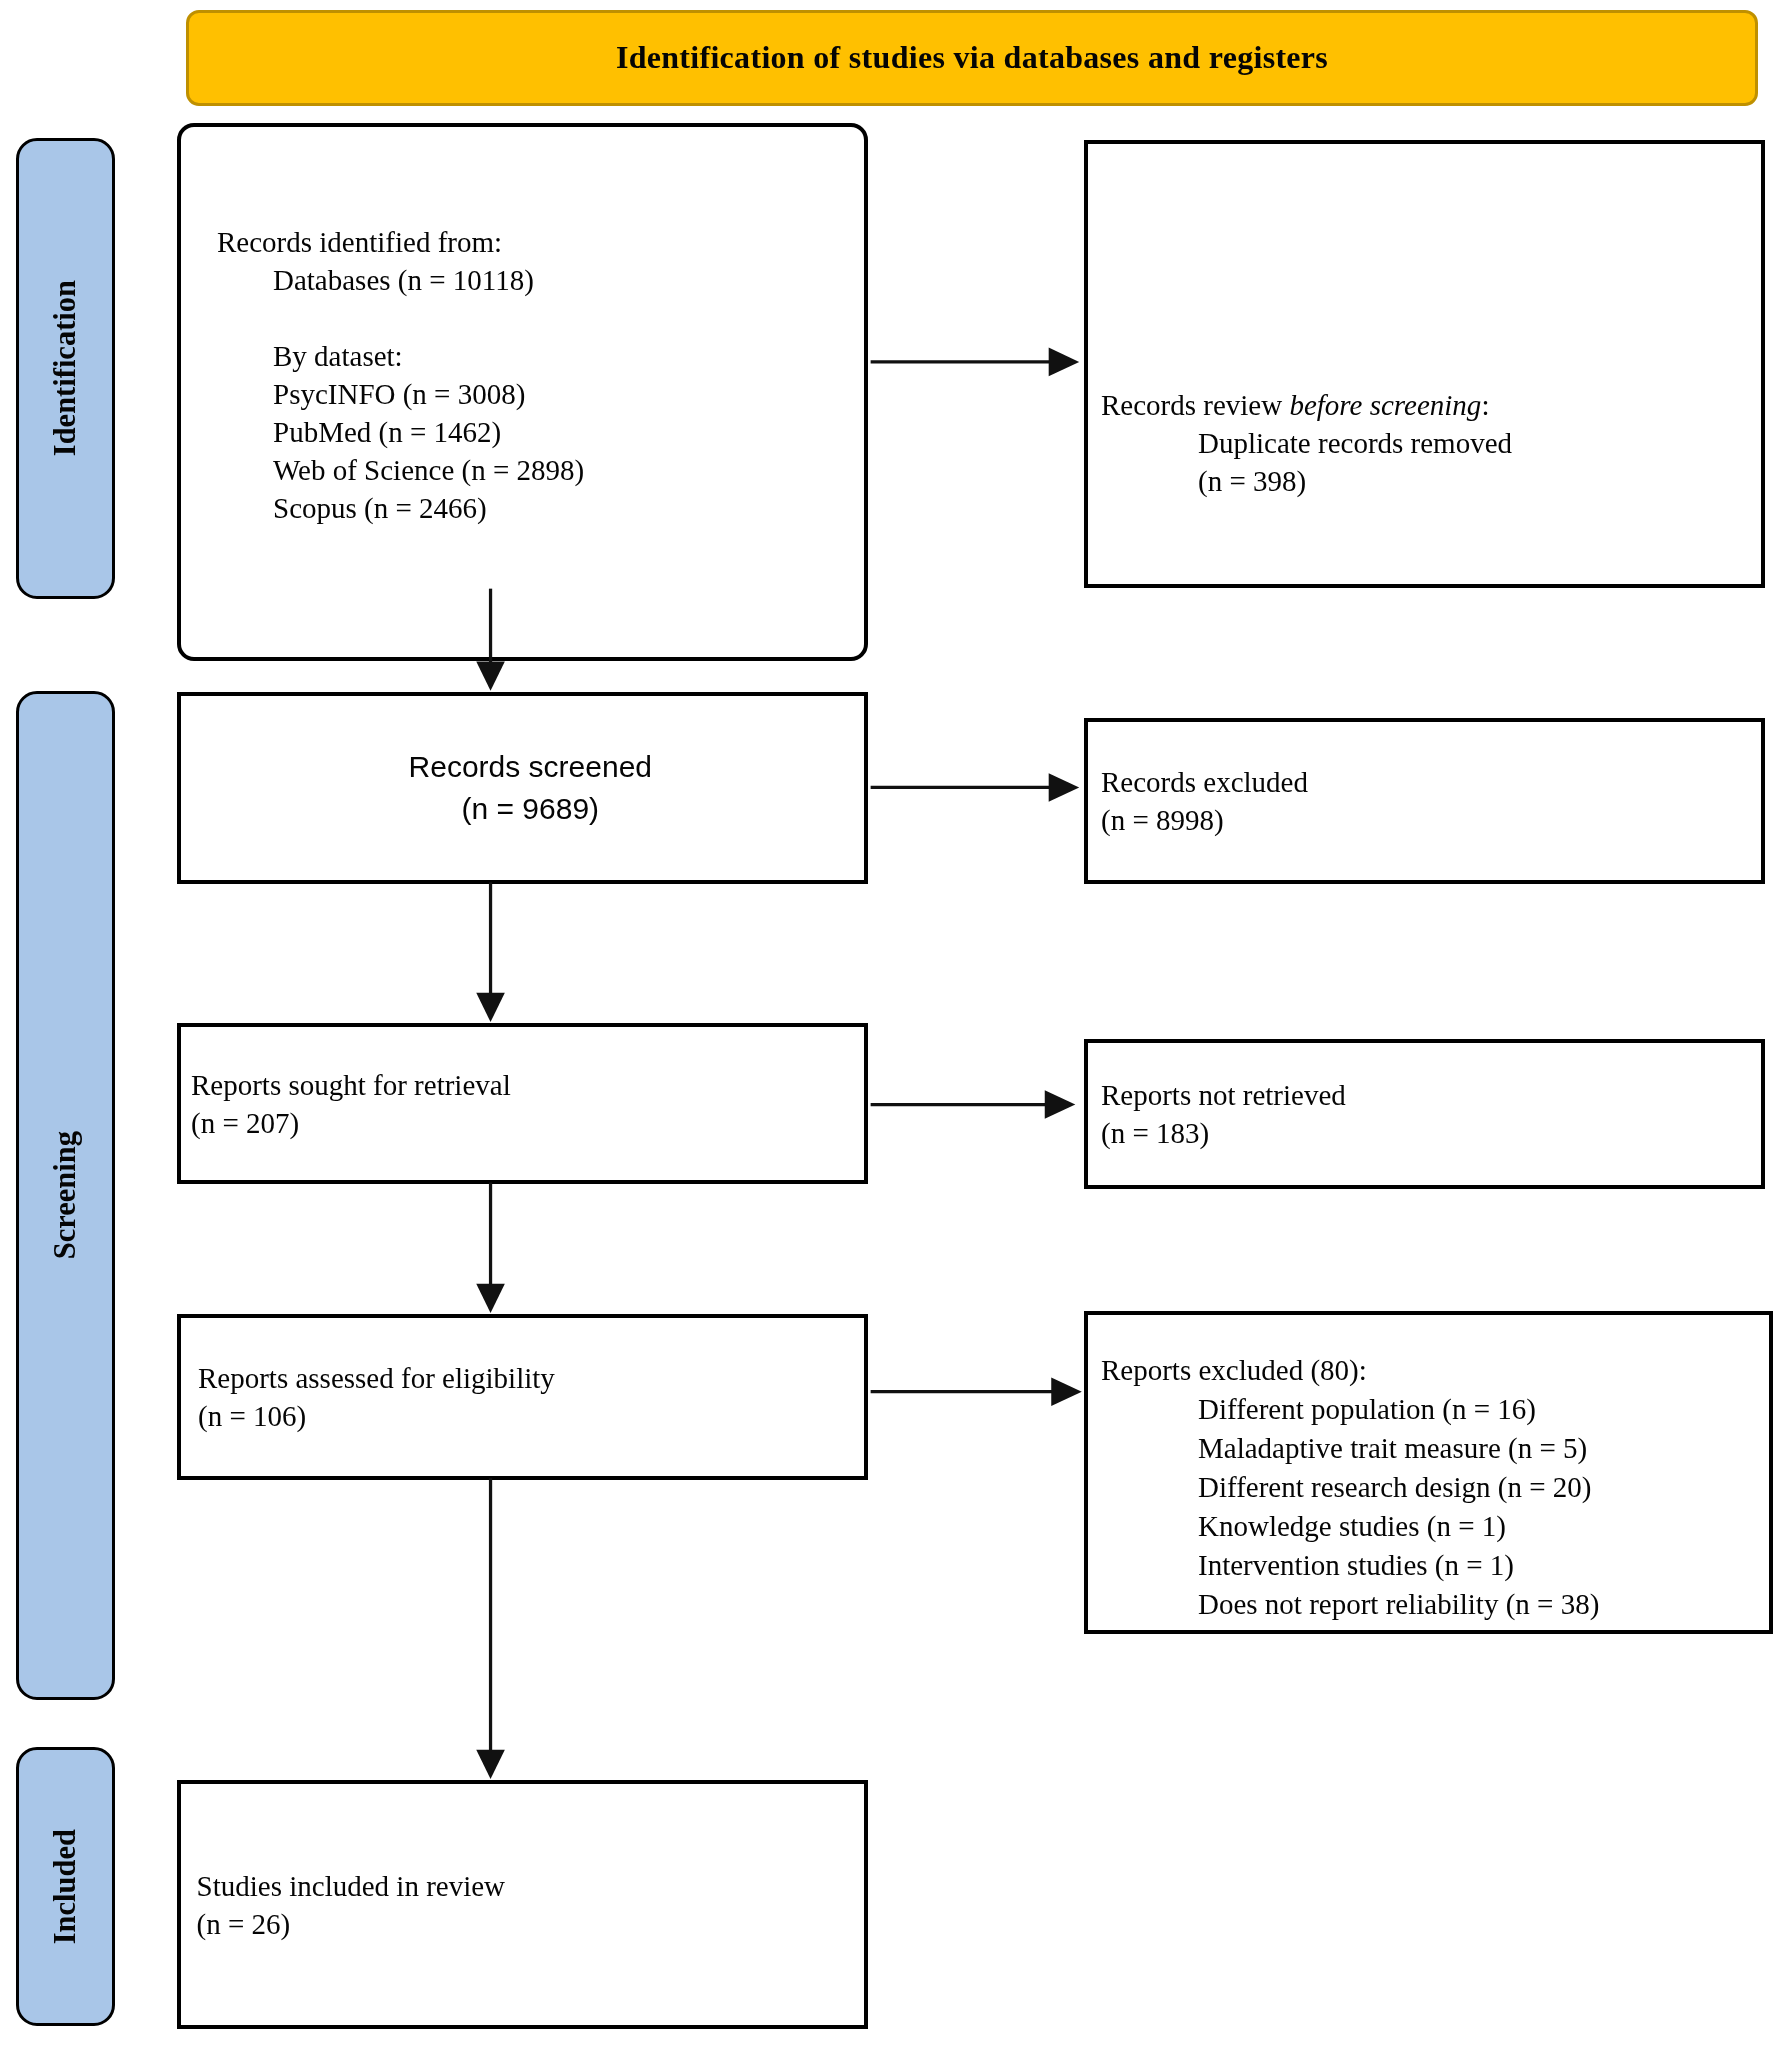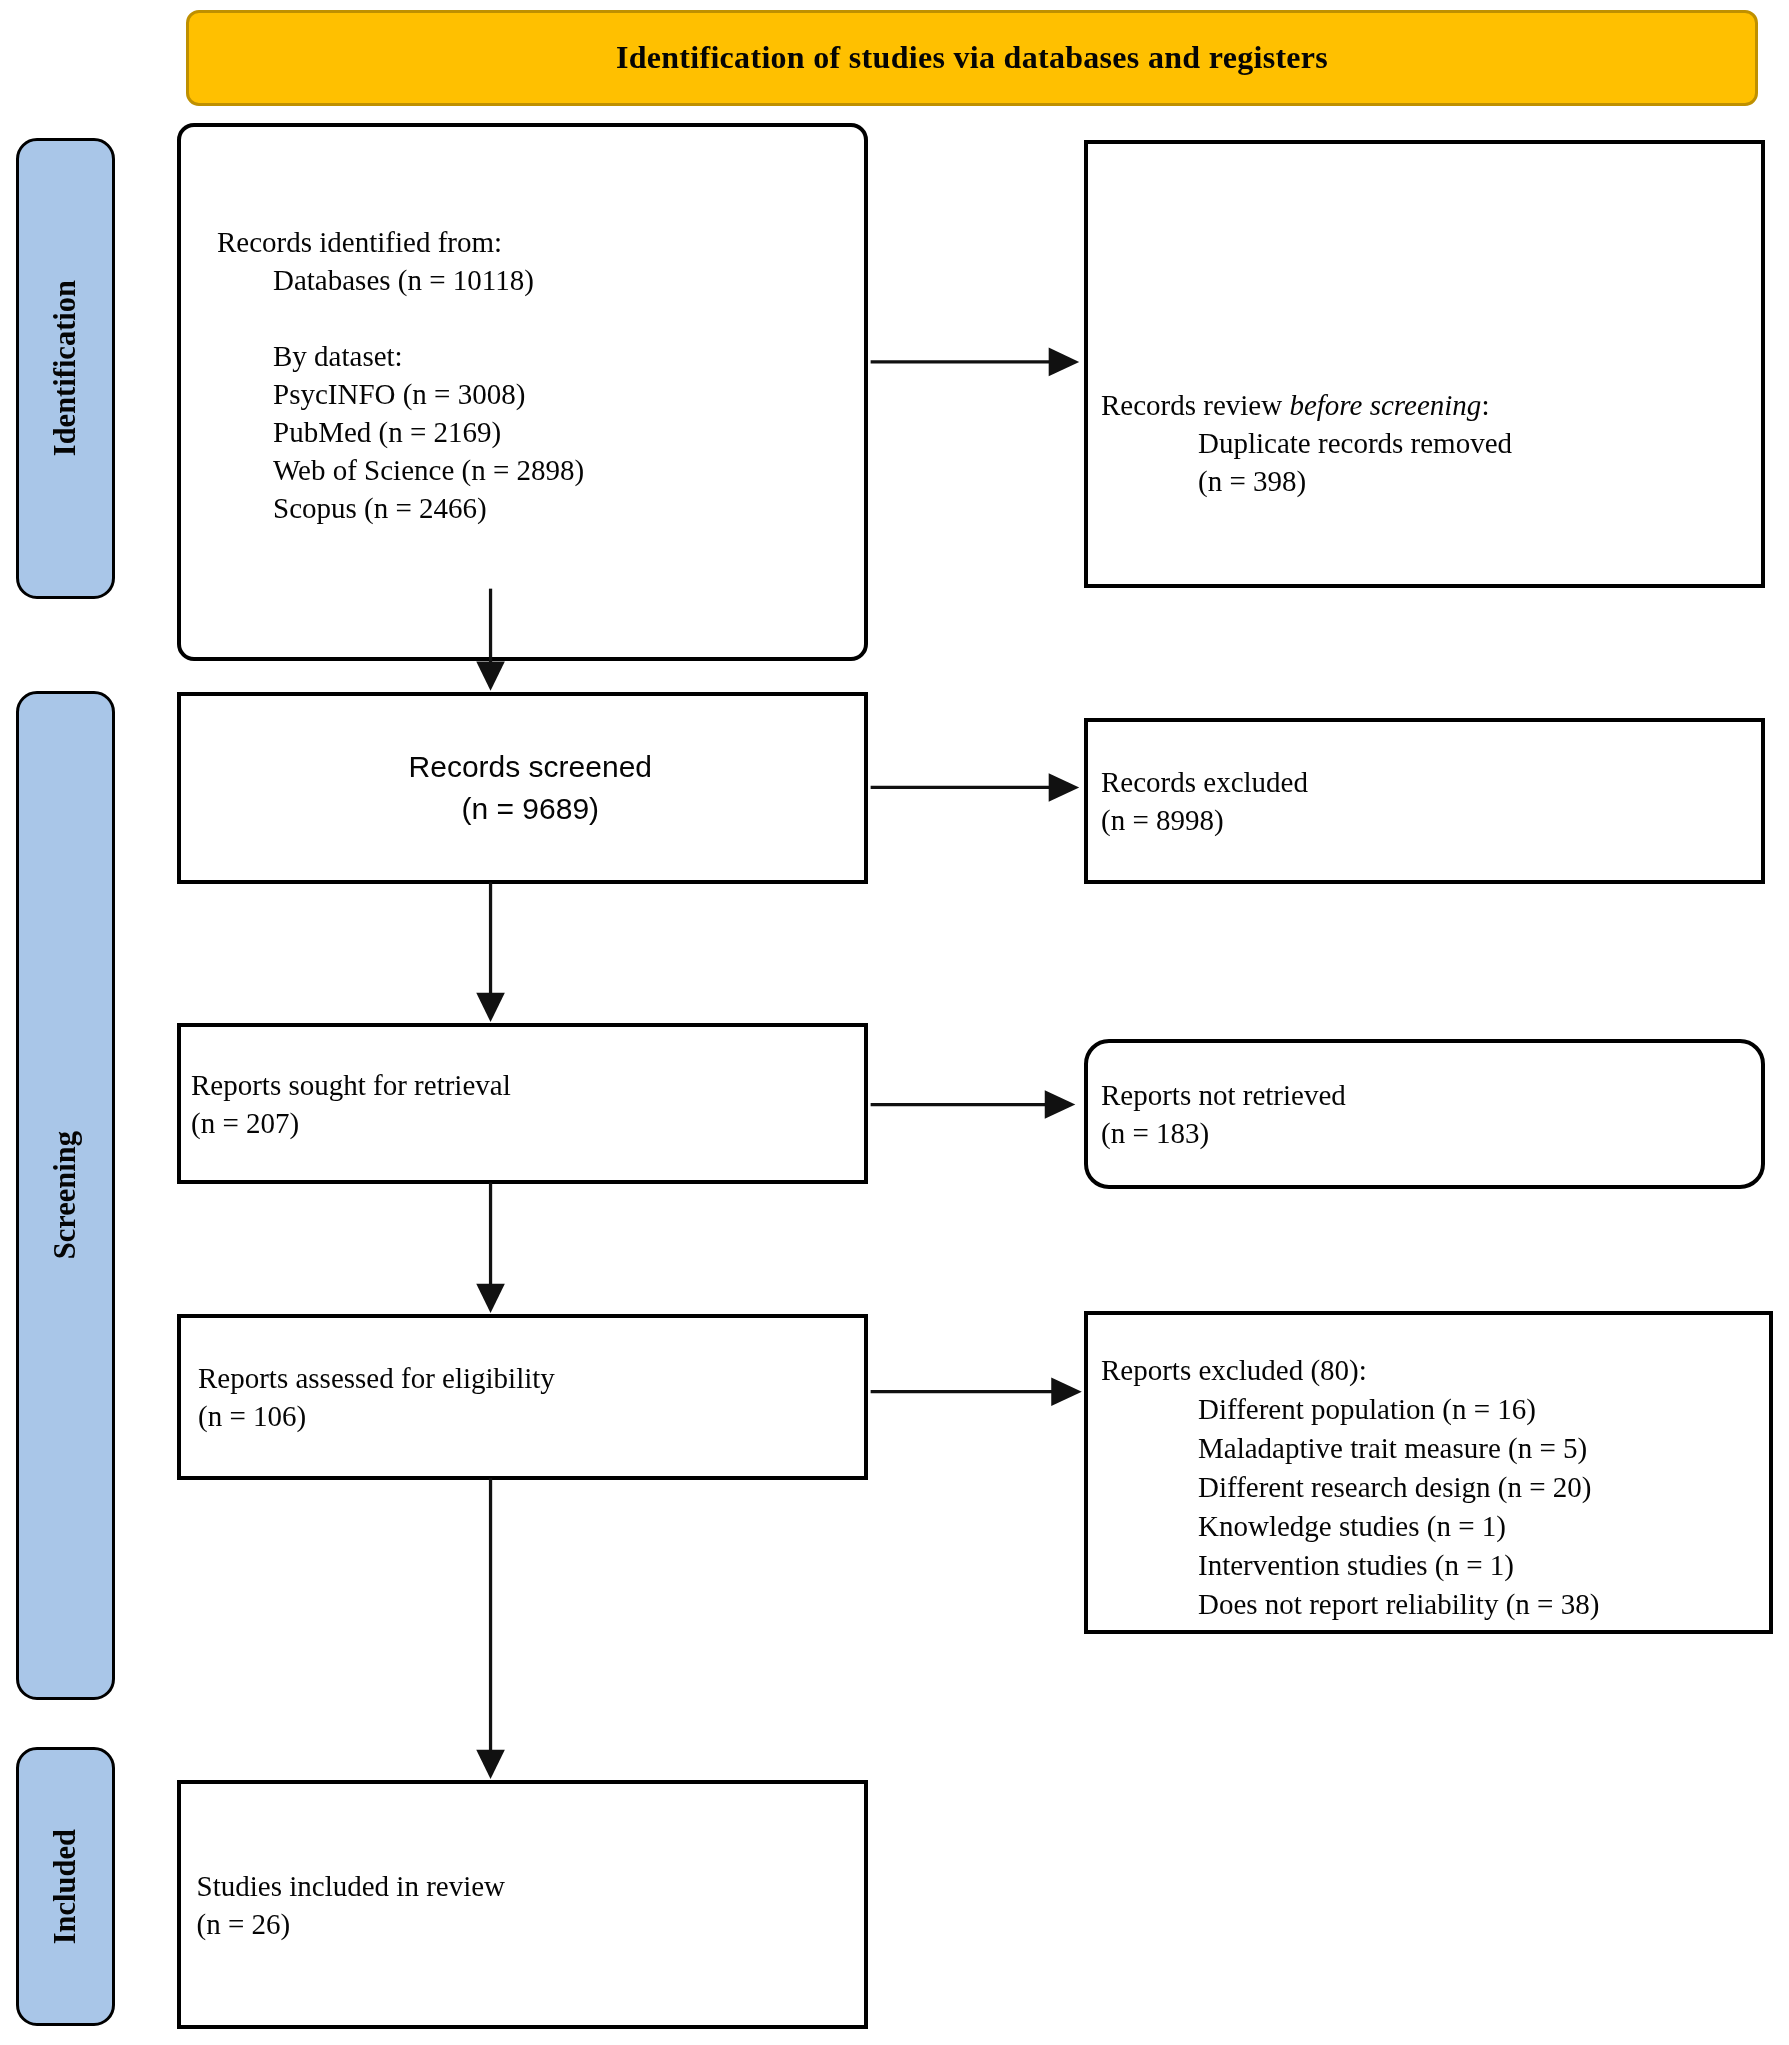--- a/index.html
+++ b/index.html
@@ -41,21 +41,21 @@
   .node.left  { left:177px;  width:691px; }
   .node.right { left:1084px; width:681px; }
   .two-line { display:flex; flex-direction:column; justify-content:center; }
 
   #box-identified      { top:123px;  height:538px; padding:96px 19.5px 0 36px;border-radius:17px; }
   #box-removed         { top:140px;  height:448px; padding:242px 15.6px 0 13px; }
   #box-screened        { top:692px; height:192px; padding-left:15.6px;
                          font-family:"Liberation Sans", sans-serif; font-size:30px; line-height:42px;text-align:center; }
   #box-excluded-records{ top:718px; height:166px; padding-left:13px; }
   #box-sought          { top:1023px; height:161px; padding-left:10px; }
-  #box-not-retrieved   { top:1039px; height:150px; padding-left:13px;border-radius:25px; }
+  #box-not-retrieved   { top:1039px; height:150px; padding-left:13px; }
   #box-assessed        { top:1314px; height:166px; padding-left:17px; }
   #box-excluded-reports{ top:1311px; height:323px; width:689px; padding:36px 13px 0 13px; line-height:39px; }
   #box-included-review { top:1780px; height:249px; padding-left:15.6px; }
 
   .indent-sm { padding-left:56px; }   
   .indent-lg { padding-left:97px; }  
   .spacer { height:38px; }
   .italic { font-style:italic; }
 
   
@@ -81,21 +81,21 @@
   <div class="stage" id="stage-included">
     <span class="stage-label">Included</span>
   </div>
 
   <div class="node left" id="box-identified">
     <div>Records identified from:</div>
     <div class="indent-sm">Databases (n = 10118)</div>
     <div class="spacer"></div>
     <div class="indent-sm">By dataset:</div>
     <div class="indent-sm">PsycINFO (n = 3008)</div>
-    <div class="indent-sm">PubMed (n = 2169)</div>
+    <div class="indent-sm">PubMed (n = 1462)</div>
     <div class="indent-sm">Web of Science (n = 2898)</div>
     <div class="indent-sm">Scopus (n = 2466)</div>
   </div>
 
   <div class="node right" id="box-removed">
     <div>
       <span>Records review </span><span class="italic">before screening</span><span>:</span>
     </div>
     <div class="indent-lg">Duplicate records removed</div>
     <div class="indent-lg">(n = 398)</div>

